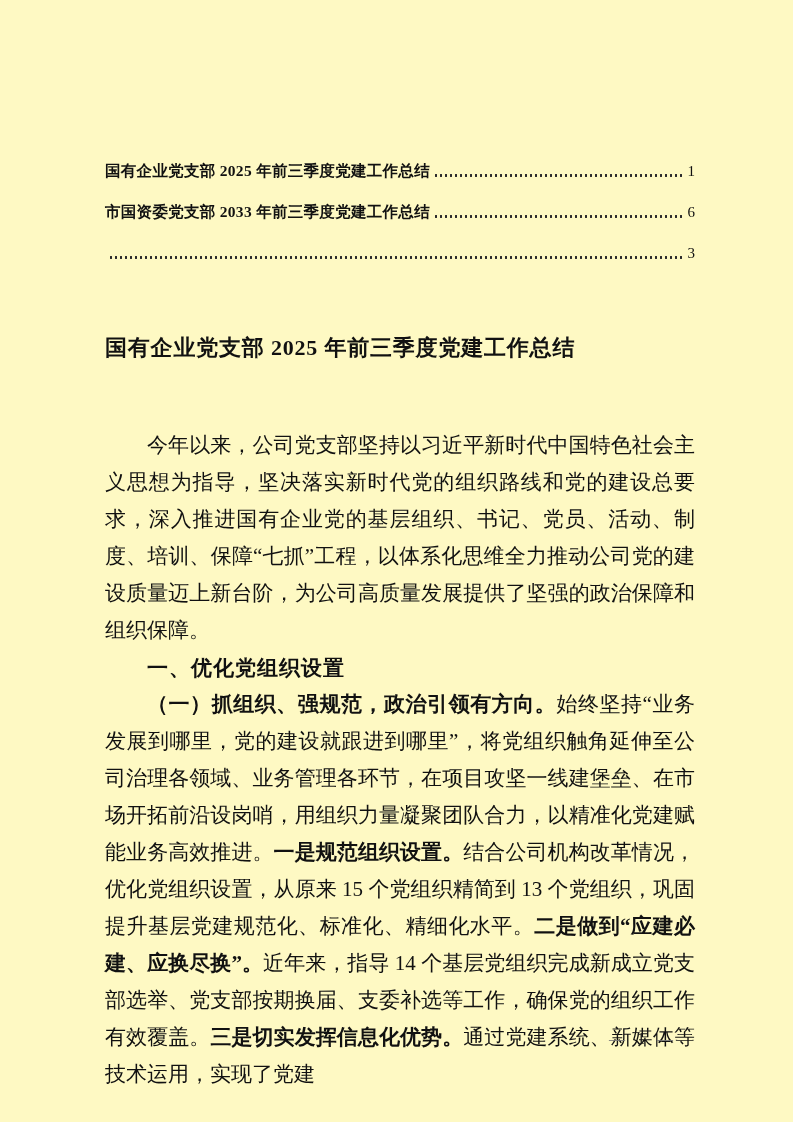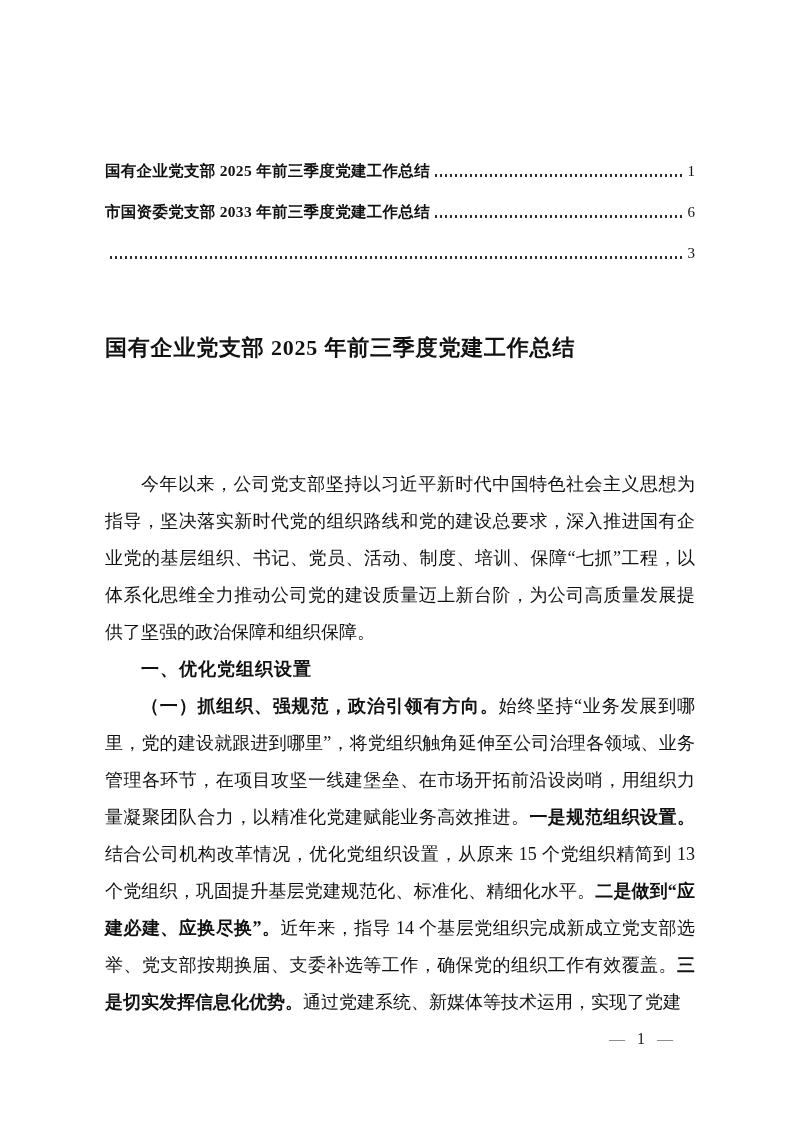--- a/index.html
+++ b/index.html
@@ -1,21 +1,21 @@
 <!DOCTYPE html>
 <html><head>
 <meta charset="utf-8">
 <style>
   * { margin: 0; padding: 0; box-sizing: border-box; }
   html, body { background: #e9e9e9; }
   .page {
     position: relative;
     width: 793px;
     height: 1122px;
-    background: #ffffff;
+    background: #fef9c3;
     margin: 0 auto;
     overflow: hidden;
     color: #111;
     font-family: "Liberation Serif", "DejaVu Serif", serif;
   }
 
   
   .toc {
     position: absolute;
     left: 105px;
@@ -55,25 +55,24 @@
     letter-spacing: 0.8px;
     white-space: nowrap;
   }
 
   
   .doc-body {
     position: absolute;
     left: 105px;
     top: 427px;
     width: 590px;
-    font-size: 18px;
+    font-size: 21px;
     line-height: 37px;
     text-align: justify;
     text-justify: inter-ideograph;
-    margin-top: 39px;
   }
   .doc-body p { text-indent: 2em; }
   .block-heading {
     font-weight: bold;
     font-family: "Liberation Sans", "DejaVu Sans", sans-serif;
     letter-spacing: 1px;
     text-align: left;
   }
   .seg-bold { font-weight: bold; }
 

